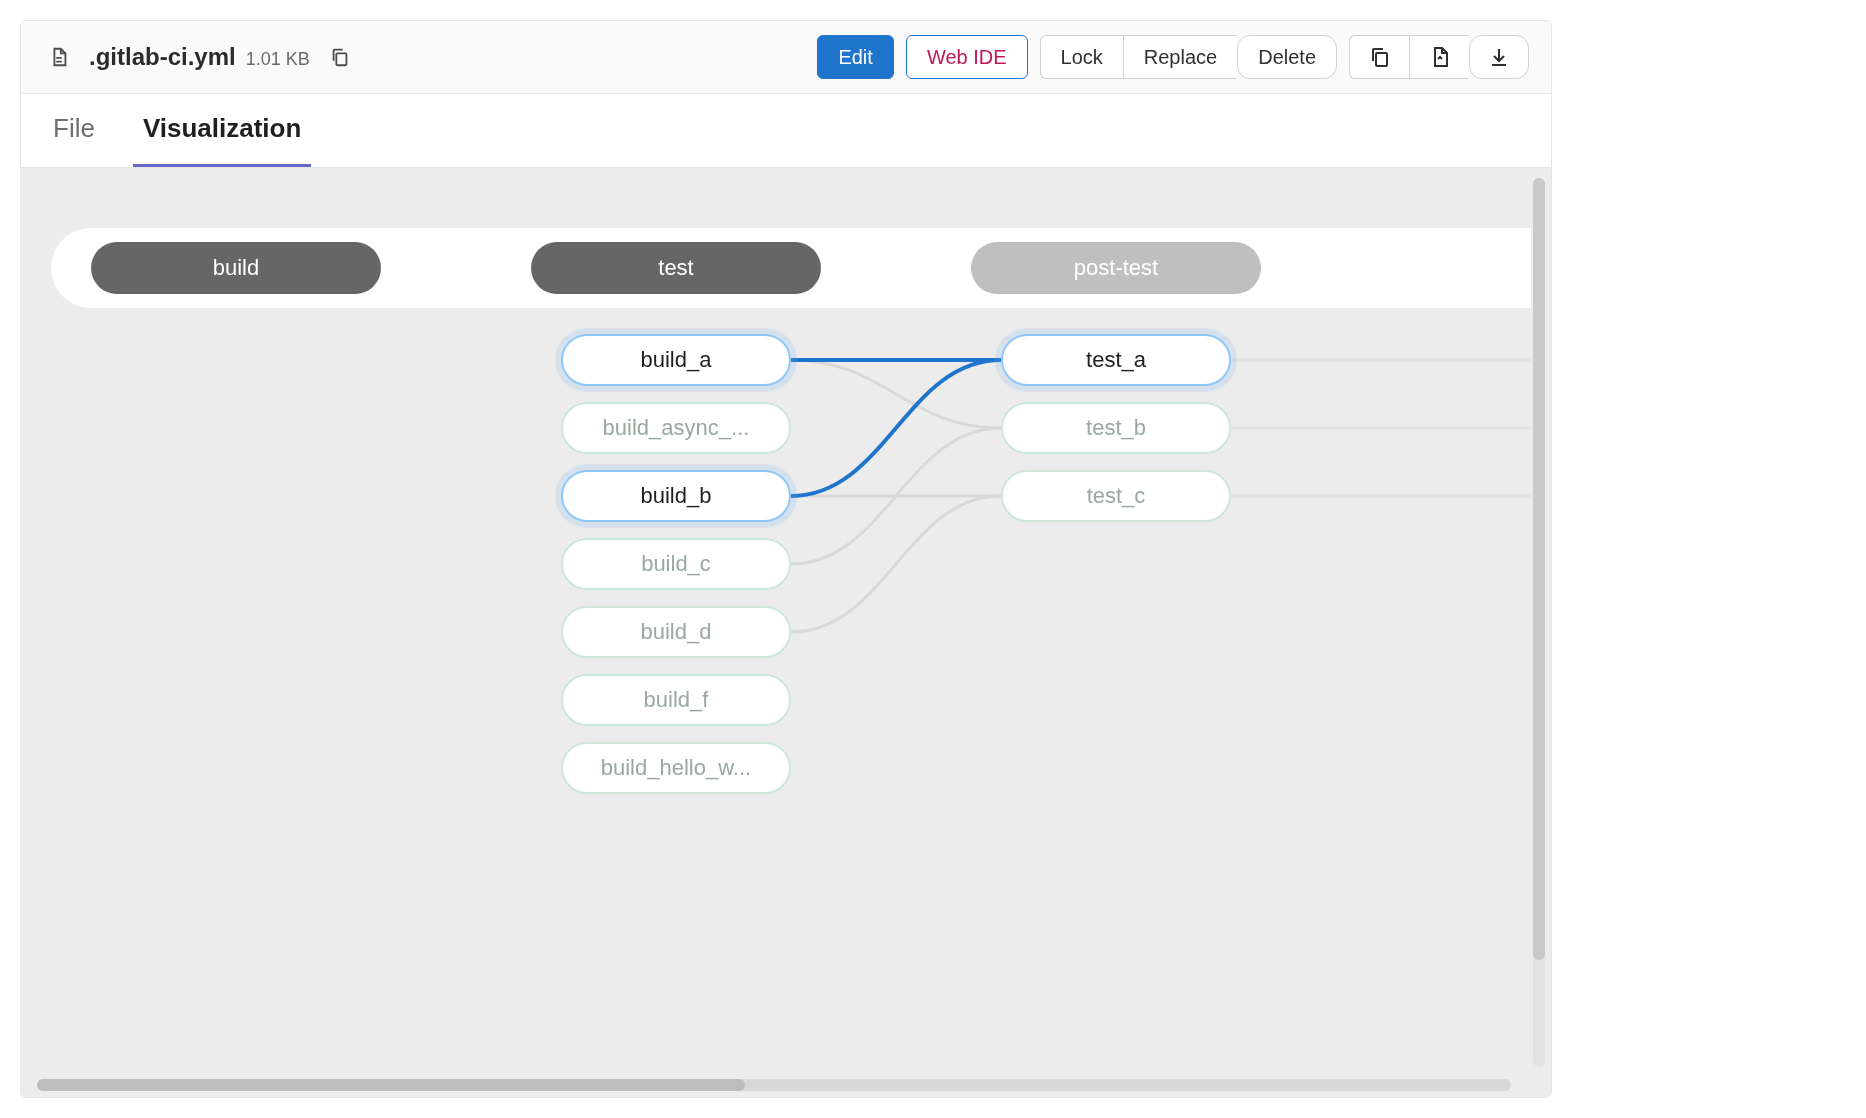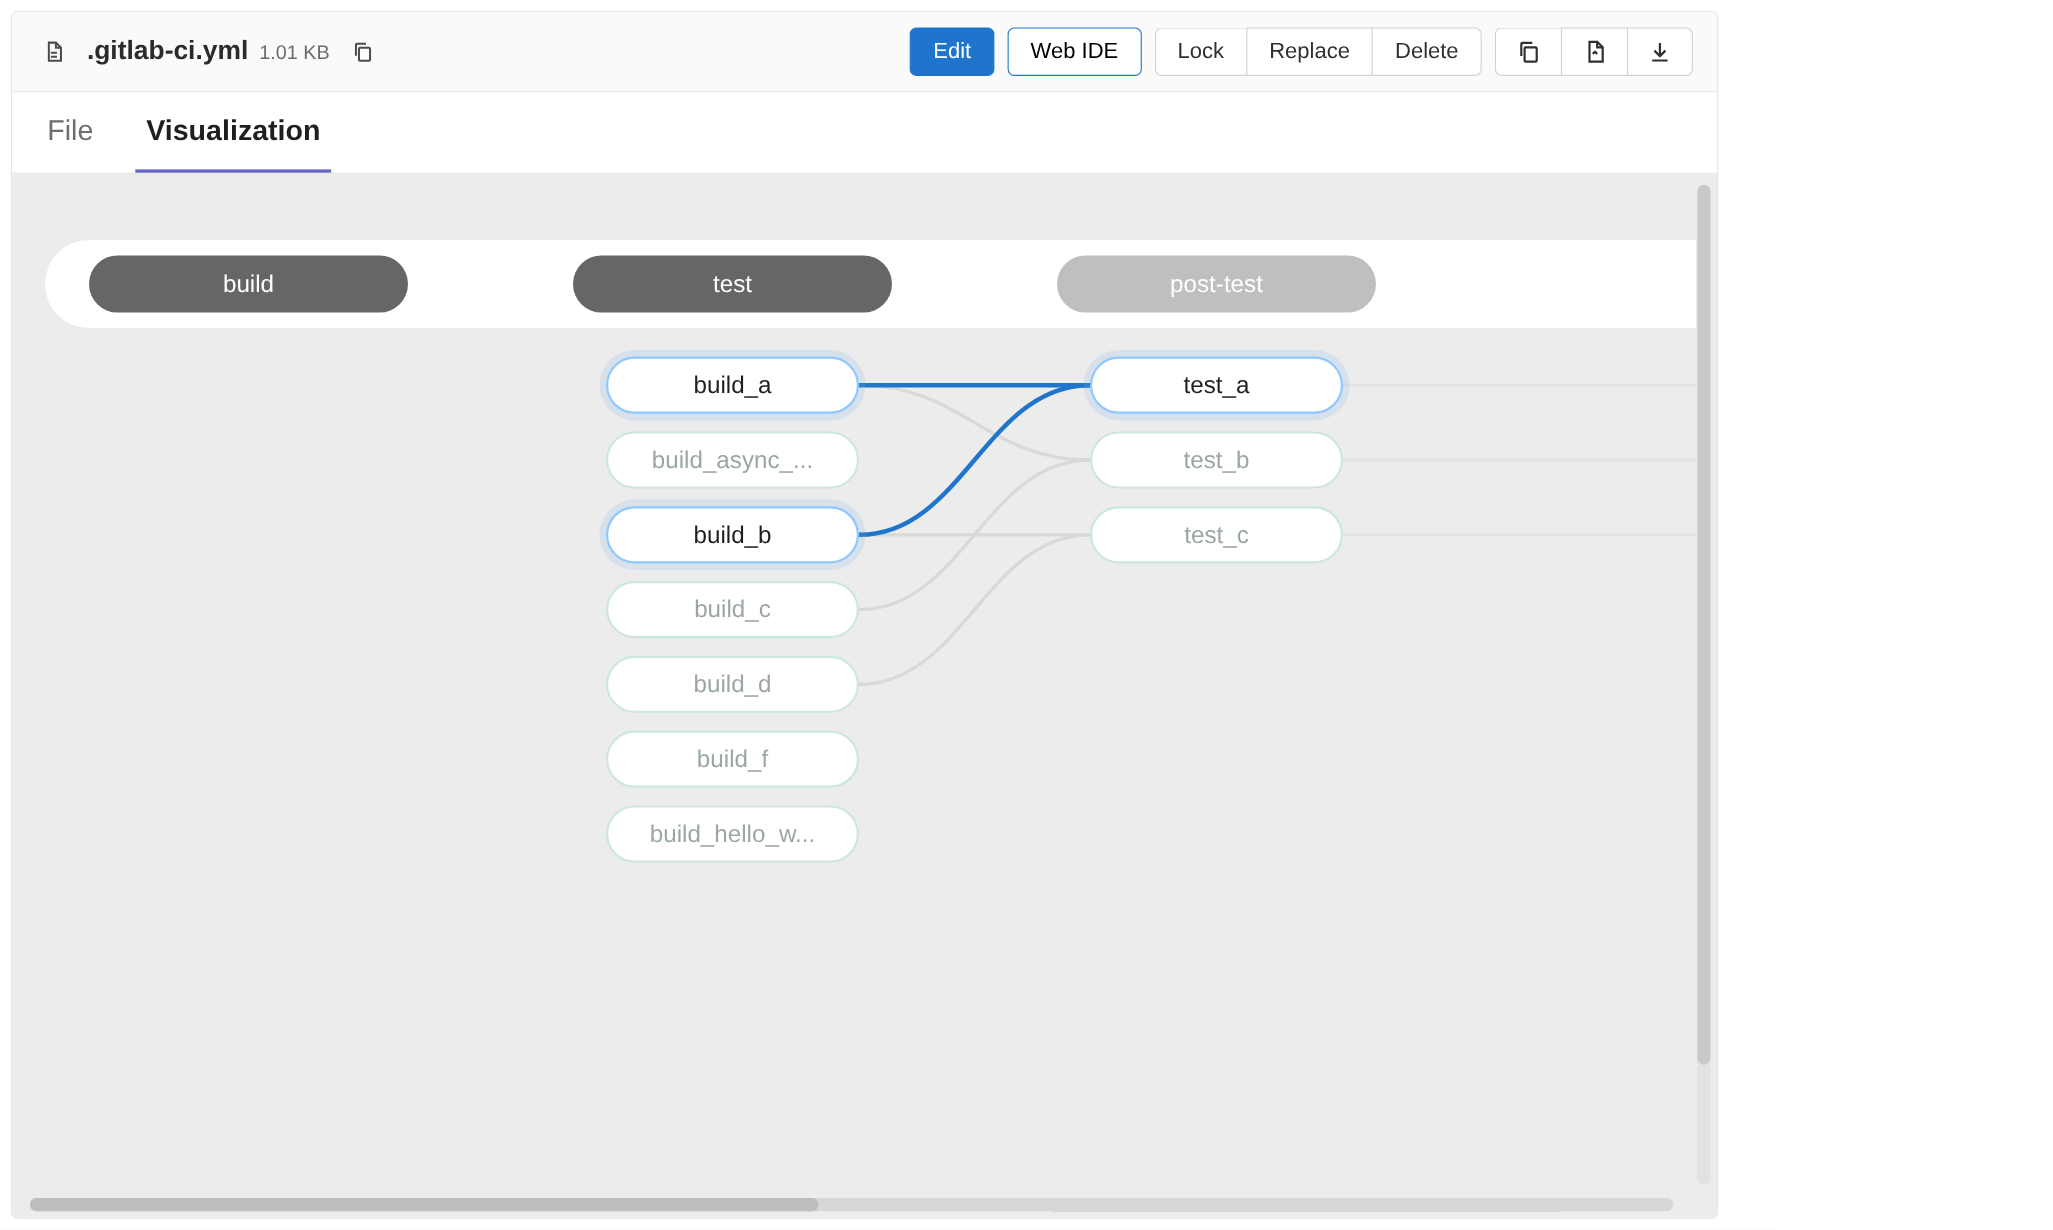--- a/index.html
+++ b/index.html
@@ -5,21 +5,21 @@
   * { box-sizing: border-box; margin: 0; padding: 0; }
   body {
     font-family: -apple-system, BlinkMacSystemFont, "Segoe UI", Helvetica, Arial, sans-serif;
     background: #fff;
     color: #303030;
     font-size: 18px;
   }
   .frame {
     width: 1572px;
     height: 1118px;
-    padding: 10px;
+    padding: 20px;
   }
   .panel {
     border: 1px solid #e5e5e5;
     border-radius: 6px;
     overflow: hidden;
     height: 100%;
     display: flex;
     flex-direction: column;
     background: #fafafa;
   }
@@ -45,25 +45,25 @@
   .icon-btn svg { width: 22px; height: 22px; }
   .header-right { display: flex; align-items: center; gap: 12px; }
   .btn {
     display: inline-flex; align-items: center; justify-content: center;
     height: 44px; padding: 0 20px;
     font-size: 20px; font-weight: 400;
     border: 1px solid #d1d1d1; background: #fff; color: #303030;
     border-radius: 6px; cursor: pointer;
   }
   .btn-primary { background: #1f75cb; border-color: #1f75cb; color: #fff; }
-  .btn-outline-primary { background: #fff; border-color: #1f75cb; color: #000000; }
+  .btn-outline-primary { background: #fff; border-color: #1f75cb; color: #be185d; }
   .btn-group { display: inline-flex; }
   .btn-group .btn { border-radius: 0; border-right-width: 0; }
   .btn-group .btn:first-child { border-top-left-radius: 6px; border-bottom-left-radius: 6px; }
-  .btn-group .btn:last-child  { border-top-right-radius: 6px; border-bottom-right-radius: 6px; border-right-width: 1px; }
+  .btn-group .btn:last-child  { border-top-right-radius: 6px; border-bottom-right-radius: 6px; border-right-width: 1px; border-radius: 13px; }
   .btn.icon-only { width: 60px; padding: 0; }
   .btn.icon-only svg { width: 24px; height: 24px; }
   
   .tabs {
     display: flex; align-items: flex-end;
     padding: 0 22px;
     background: #fff;
     border-bottom: 1px solid #e5e5e5;
     gap: 28px;
     height: 74px;

